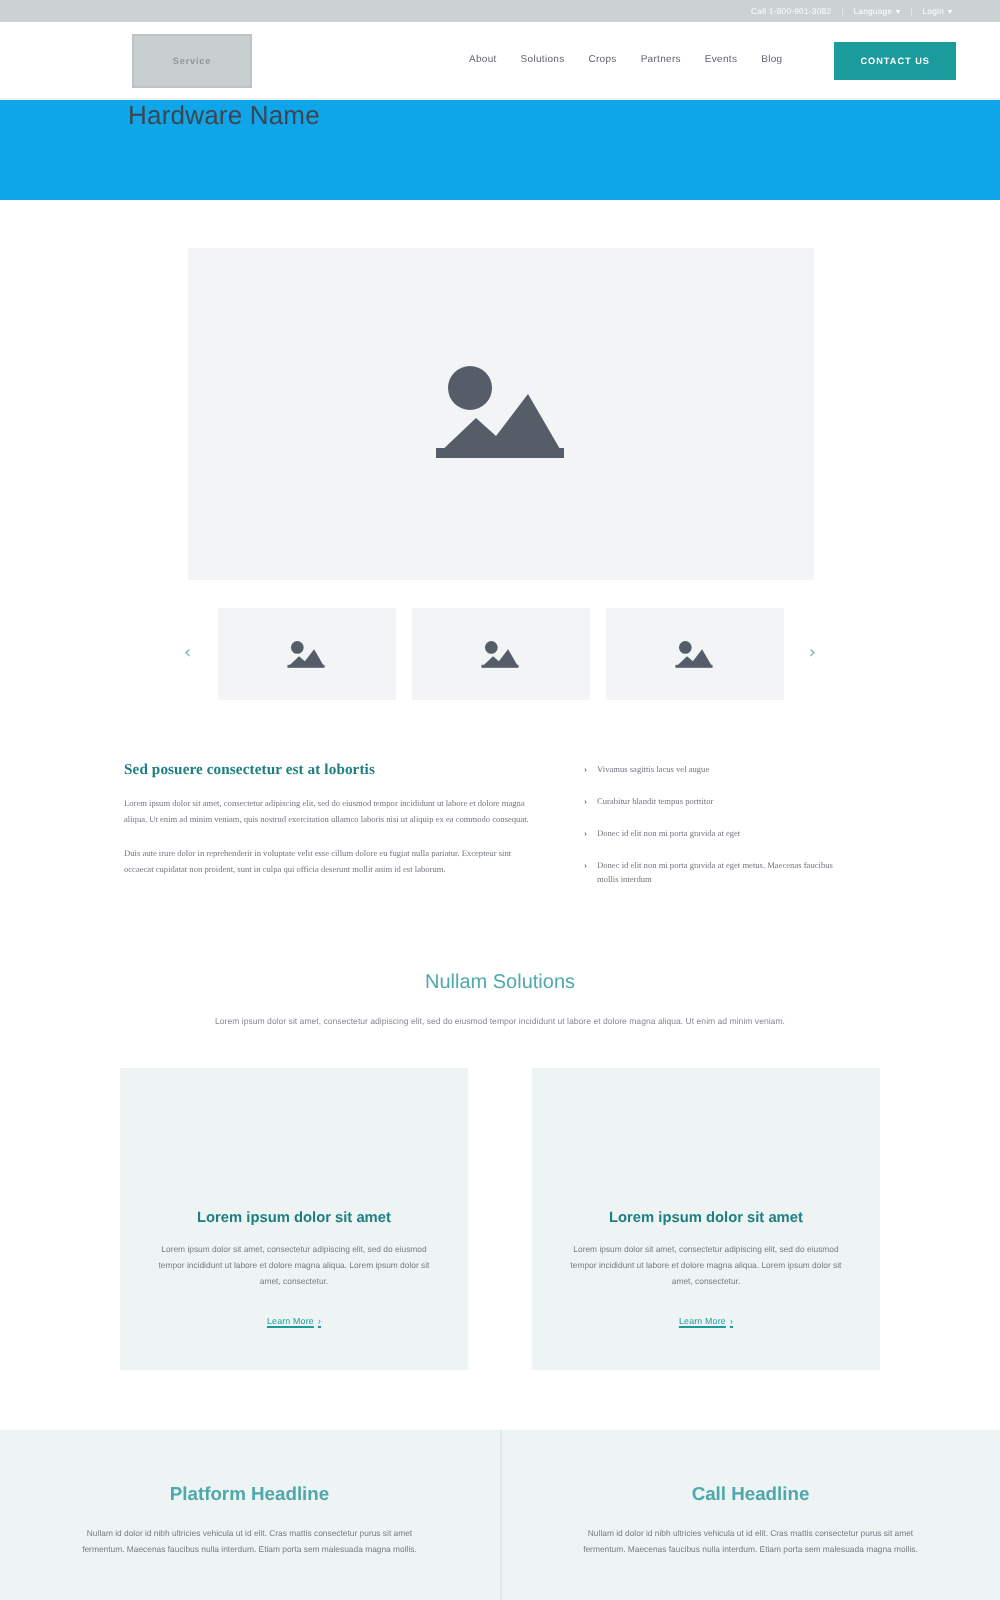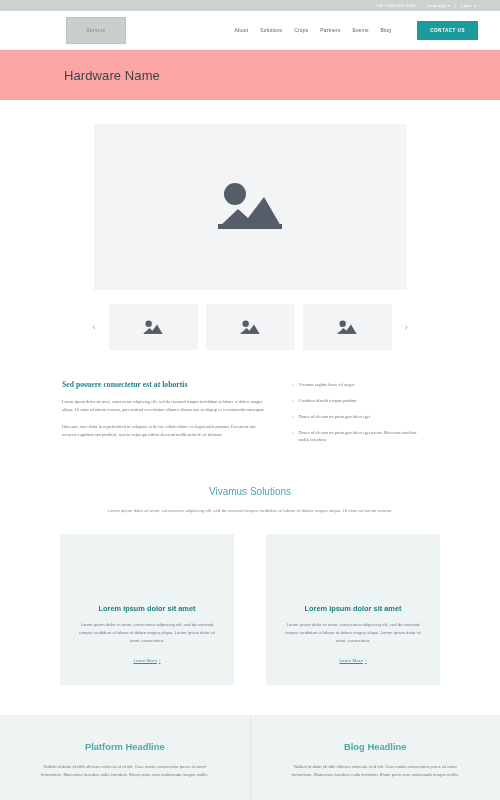--- a/index.html
+++ b/index.html
@@ -33,21 +33,21 @@
     display:flex;align-items:center;justify-content:center;margin-left:44px;}
   .logo span{font-size:4.6px;color:#8e9696;letter-spacing:.4px;font-weight:bold;}
   .nav{margin-left:auto;display:flex;align-items:center;gap:12px;}
   .nav a{font-size:5px;color:#5d646b;text-decoration:none;letter-spacing:.15px;white-space:nowrap;}
   .cta{
     margin-left:14px;background:#1a9c9c;color:#fff;font-size:4.6px;
     letter-spacing:.5px;font-weight:bold;padding:7px 13px;white-space:nowrap;
   }
 
   
-  .titleband{height:50px;background:#fca5a5;display:flex;align-items:center;
+  .titleband{height:50px;background:#0ea5e9;display:flex;align-items:flex-start;
     padding-left:64px;box-sizing:border-box;}
   .titleband h1{margin:0;font-size:13px;font-weight:400;color:#3e454c;letter-spacing:.1px;}
 
   
   .hero-wrap{padding:24px 0 0 0;}
   .hero{width:313px;height:166px;margin:0 auto;background:#f2f4f5;
     display:flex;align-items:center;justify-content:center;}
   .ph-icon{display:block;}
   .ph-icon .sun{fill:#555d69;}
   .ph-icon .mtn{fill:#555d69;}
@@ -193,21 +193,21 @@
         </li>
         <li>
           <span class="chev">›</span>
           <span>Donec id elit non mi porta gravida at eget metus. Maecenas faucibus mollis interdum</span>
         </li>
       </ul>
     </div>
   </div>
 
   <div class="related">
-    <h2>Vivamus Solutions</h2>
+    <h2>Nullam Solutions</h2>
     <p>Lorem ipsum dolor sit amet, consectetur adipiscing elit, sed do eiusmod tempor incididunt ut labore et dolore magna aliqua. Ut enim ad minim veniam.</p>
   </div>
 
   <div class="cards">
     <div class="card">
       <div class="cimg"></div>
       <h3>Lorem ipsum dolor sit amet</h3>
       <p>Lorem ipsum dolor sit amet, consectetur adipiscing elit, sed do eiusmod tempor incididunt ut labore et dolore magna aliqua. Lorem ipsum dolor sit amet, consectetur.</p>
       <a href="#" class="learn"><span>Learn More</span><span class="lc">›</span></a>
     </div>
@@ -218,18 +218,18 @@
       <a href="#" class="learn"><span>Learn More</span><span class="lc">›</span></a>
     </div>
   </div>
 
   <div class="bottom">
     <div class="bcol">
       <h2>Platform Headline</h2>
       <p>Nullam id dolor id nibh ultricies vehicula ut id elit. Cras mattis consectetur purus sit amet fermentum. Maecenas faucibus nulla interdum. Etiam porta sem malesuada magna mollis.</p>
     </div>
     <div class="bcol">
-      <h2>Blog Headline</h2>
+      <h2>Call Headline</h2>
       <p>Nullam id dolor id nibh ultricies vehicula ut id elit. Cras mattis consectetur purus sit amet fermentum. Maecenas faucibus nulla interdum. Etiam porta sem malesuada magna mollis.</p>
     </div>
   </div>
 
 </div>
 
 </body></html>

